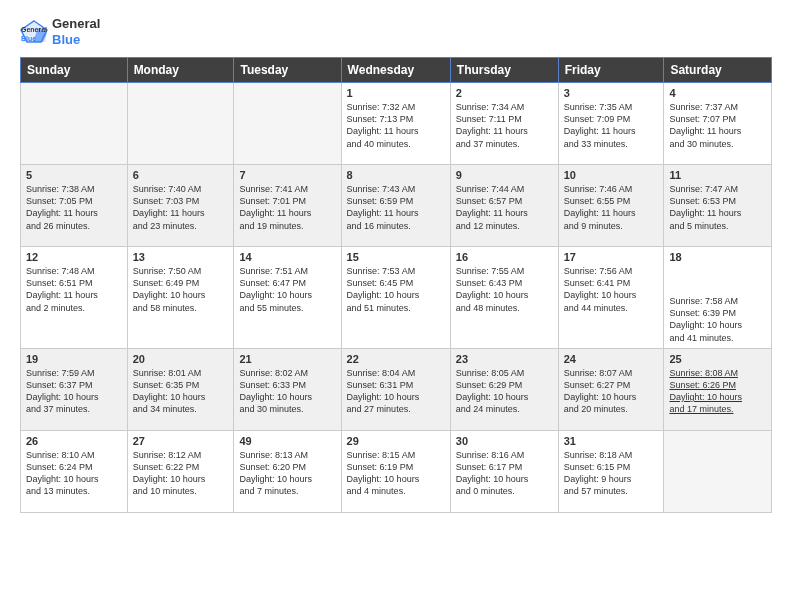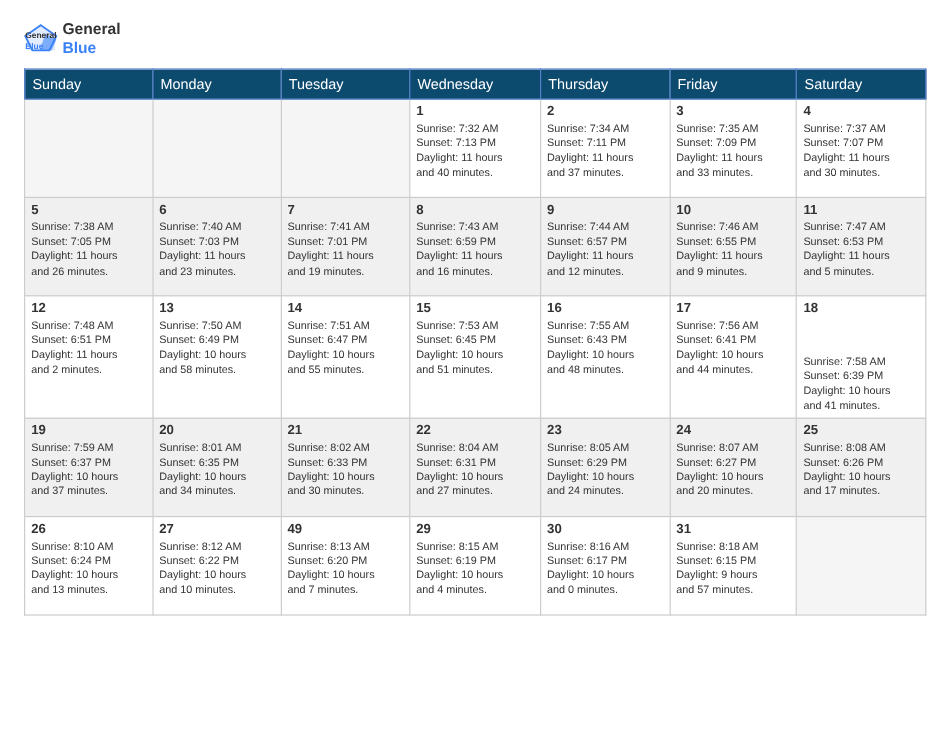--- a/index.html
+++ b/index.html
@@ -42,24 +42,24 @@
     .location {
       font-size: 14px;
       color: #555;
     }
     .calendar {
       width: 100%;
       border-collapse: collapse;
       border: 1px solid #ccc;
     }
     .calendar th {
-      background: #0c4a6e;
+      background: #404040;
       color: #fff;
       font-size: 12px;
-      font-weight: normal;
+      font-weight: bold;
       padding: 5px 6px;
       border: 1px solid #5580cc;
       text-align: left;
     }
     .calendar td {
       vertical-align: top;
       border: 1px solid #ccc;
       padding: 4px 5px;
       width: 113px;
       height: 82px;
@@ -294,21 +294,21 @@
           </td>
           <td>
             <div class="day-num">24</div>
             <div class="day-info" style="white-space: pre-line;">Sunrise: 8:07 AM
 Sunset: 6:27 PM
 Daylight: 10 hours
 and 20 minutes.</div>
           </td>
           <td>
             <div class="day-num">25</div>
-            <div class="day-info" style="white-space: pre-line;">Sunrise: 8:08 AM
+            <div class="day-info" style="white-space: pre-line; text-decoration: underline;">Sunrise: 8:08 AM
 Sunset: 6:26 PM
 Daylight: 10 hours
 and 17 minutes.</div>
           </td>
         </tr>
         <tr>
           <td>
             <div class="day-num">26</div>
             <div class="day-info" style="white-space: pre-line;">Sunrise: 8:10 AM
 Sunset: 6:24 PM

